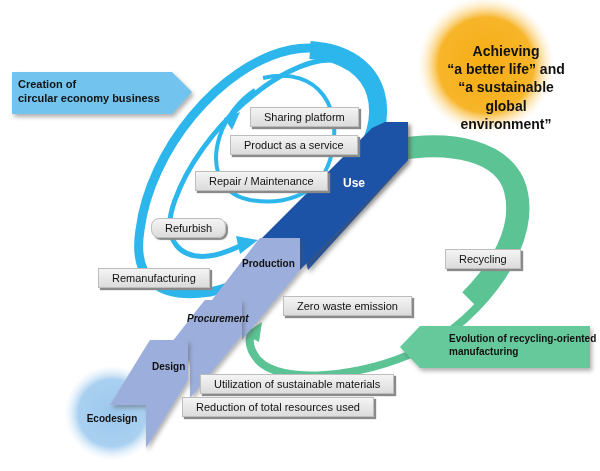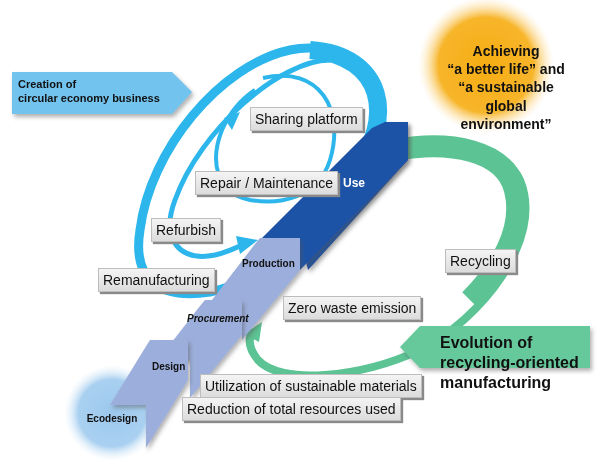--- a/index.html
+++ b/index.html
@@ -1,21 +1,21 @@
 <!DOCTYPE html>
 <html><head>
 <meta charset="utf-8">
 <style>
   html, body { margin: 0; padding: 0; background: #ffffff; }
   body { width: 600px; height: 471px; position: relative; overflow: hidden;
          font-family: "Liberation Sans", sans-serif; }
   #stage { position: absolute; left: 0; top: 0; width: 600px; height: 471px; }
   .tag { position: absolute; background: linear-gradient(#f4f4f4, #dcdcdc);
          border: 1px solid #bdbdbd; box-shadow: 2px 2px 1px #8a8a8a;
-         font-size: 14px; color: #111; padding: 3px 4px; white-space: nowrap; }
+         font-size: 11px; color: #111; padding: 3px 13px; white-space: nowrap; }
   .banner-text { position: absolute; font-weight: bold; color: #111; line-height: 1.25; }
   .step-label { position: absolute; font-weight: bold; font-size: 10px; color: #111; }
   .use-label { position: absolute; font-weight: bold; font-size: 12px; color: #ffffff; }
   .circle-text { position: absolute; font-weight: bold; text-align: center; color: #111; }
 </style>
 </head>
 <body>
 
 <div id="stage">
   <svg width="600" height="471" viewBox="0 0 600 471" style="position:absolute;left:0;top:0;">
@@ -64,41 +64,42 @@
 
     <polygon filter="url(#sh)" points="12,72 172,72 192,92 172,114 12,114" fill="#72c3ee"></polygon>
 
     <polygon filter="url(#sh)" points="420,326 590,326 590,368 420,368 400,347" fill="#66c99b"></polygon>
   </svg>
 
   <div class="banner-text" style="left:18px;top:78px;font-size:11px;">
     <div>Creation of</div>
     <div>circular economy business</div>
   </div>
-  <div class="banner-text" style="left:440px;top:333px;font-size:16px;">
+  <div class="banner-text" style="left:449px;top:333px;font-size:10px;">
     <div>Evolution of recycling-oriented</div>
     <div>manufacturing</div>
   </div>
 
   <div class="circle-text" style="left:440px;top:42px;width:132px;font-size:14px;line-height:1.3;">
     <div>Achieving</div>
     <div>“a better life” and</div>
     <div>“a sustainable</div>
     <div>global environment”</div>
   </div>
 
   <div class="circle-text" style="left:72px;top:413px;width:80px;font-size:10px;">Ecodesign</div>
 
   <div class="use-label" style="left:343px;top:176px;">Use</div>
   <div class="step-label" style="left:242px;top:258px;text-align:center;">Production</div>
   <div class="step-label" style="left:187px;top:313px;font-style:italic;">Procurement</div>
   <div class="step-label" style="left:152px;top:361px;">Design</div>
 
   <div class="tag" style="left:250px;top:107px;">Sharing platform</div>
+  <div class="tag" style="left:230px;top:135px;">Product as a service</div>
   <div class="tag" style="left:195px;top:171px;">Repair / Maintenance</div>
-  <div class="tag" style="left:151px;top:218px;">Refurbish</div>
+  <div class="tag" style="left:151px;top:218px;border-radius:8px;">Refurbish</div>
   <div class="tag" style="left:98px;top:268px;">Remanufacturing</div>
   <div class="tag" style="left:445px;top:249px;">Recycling</div>
 
   <div class="tag" style="left:283px;top:296px;">Zero waste emission</div>
   <div class="tag" style="left:200px;top:374px;">Utilization of sustainable materials</div>
   <div class="tag" style="left:182px;top:397px;">Reduction of total resources used</div>
 </div>
 
 </body></html>

